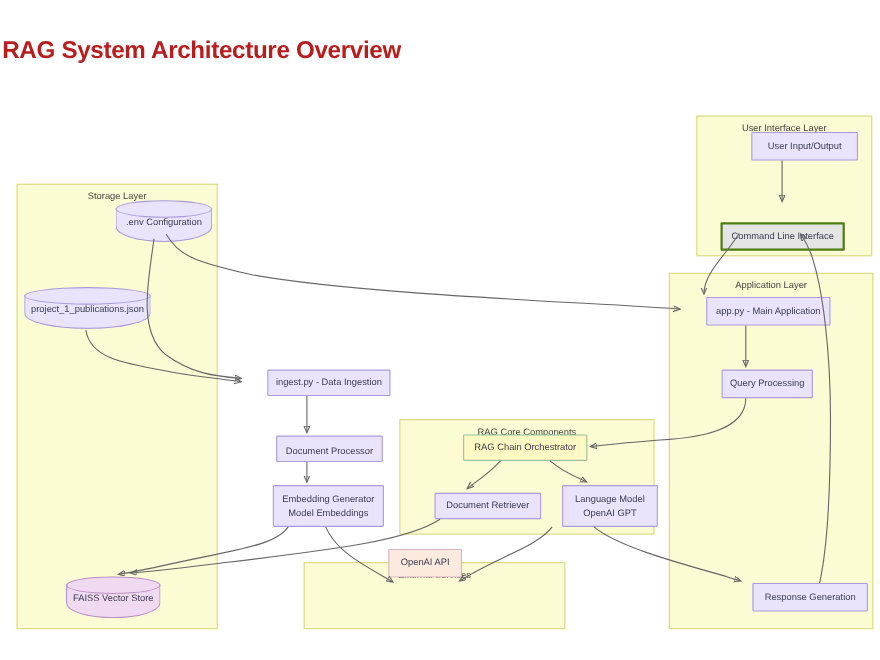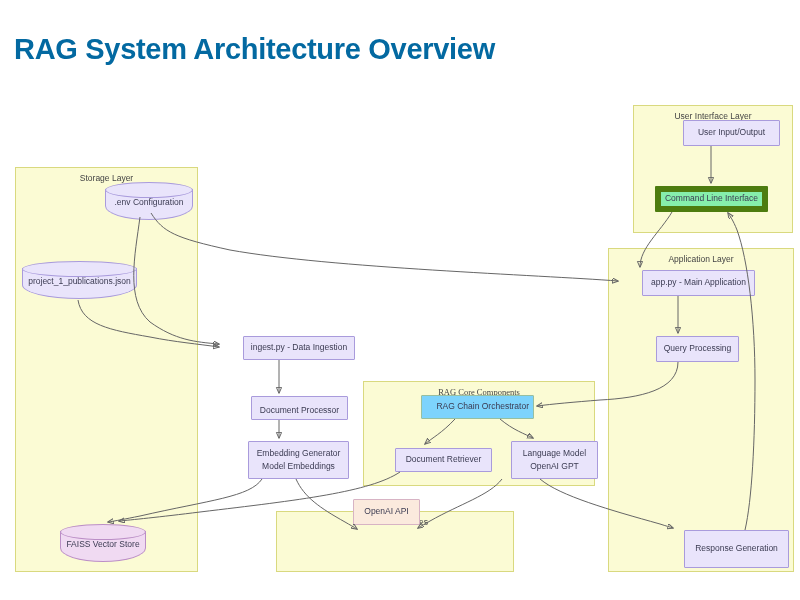--- a/index.html
+++ b/index.html
@@ -4,22 +4,22 @@
 <style>
   html,body{margin:0;padding:0;}
   body{
     width:800px;height:600px;background:#ffffff;
     font-family:"Liberation Sans","DejaVu Sans",sans-serif;
     overflow:hidden;position:relative;
   }
   #diagram{position:absolute;inset:0;width:800px;height:600px;}
 
   .page-title{
-    position:absolute;left:14px;top:33px;
-    font-size:29px;font-weight:bold;color:#0369a1;
+    position:absolute;left:2px;top:33px;
+    font-size:22px;font-weight:bold;color:#b91c1c;
     letter-spacing:-0.3px;white-space:nowrap;
   }
 
   
   .layer{
     position:absolute;
     background:#fbfbd4;
     border:1px solid #d9d97f;
     box-sizing:border-box;
   }
@@ -34,22 +34,22 @@
     position:absolute;box-sizing:border-box;
     display:flex;flex-direction:column;
     align-items:center;justify-content:center;
     font-size:8.5px;color:#3b3b52;text-align:center;
     line-height:1.55;border-radius:1px;
     padding:2px 4px;
   }
   .node .ln{display:block;white-space:nowrap;}
 
   .n-purple{background:#e9e4fb;border:1px solid #a99bdc;margin-left:20px;}
-  .n-blue  {background:#86efac;border:6px solid #4d7c0f;}
-  .n-green {background:#7dd3fc;border:1px solid #97bfa0;align-items:flex-end;}
+  .n-blue  {background:#e5e5e5;border:2px solid #4d7c0f;margin-top:16px;}
+  .n-green {background:#fef9c3;border:1px solid #97bfa0;}
   .n-peach {background:#fbeadd;border:1px solid #d7b3c4;}
 
   
   .cyl{position:absolute;box-sizing:border-box;}
   .cyl .body{
     position:absolute;left:0;right:0;top:7px;bottom:0;
     border-left:1px solid #a99bdc;border-right:1px solid #a99bdc;
     border-bottom:1px solid #a99bdc;
     border-radius:0 0 50% 50%/0 0 14px 14px;
     background:#e9e4fb;
@@ -110,36 +110,36 @@
 
   <div class="layer" style="left:608px;top:248px;width:186px;height:324px;">
     <div class="layer-title">Application Layer</div>
   </div>
   <div class="node n-purple" style="left:622px;top:270px;width:113px;height:26px;">
     <span class="ln">app.py - Main Application</span>
   </div>
   <div class="node n-purple" style="left:636px;top:336px;width:83px;height:26px;">
     <span class="ln">Query Processing</span>
   </div>
-  <div class="node n-purple" style="left:664px;top:530px;width:105px;height:38px;">
+  <div class="node n-purple" style="left:664px;top:530px;width:105px;height:26px;">
     <span class="ln">Response Generation</span>
   </div>
 
   <div class="node n-purple" style="left:223px;top:336px;width:112px;height:24px;">
     <span class="ln">ingest.py - Data Ingestion</span>
   </div>
   <div class="node n-purple" style="left:231px;top:396px;width:97px;height:24px;justify-content:flex-end;">
     <span class="ln">Document Processor</span>
   </div>
   <div class="node n-purple" style="left:228px;top:441px;width:101px;height:38px;">
     <span class="ln">Embedding Generator</span>
     <span class="ln">Model Embeddings</span>
   </div>
 
-  <div class="layer" style="left:363px;top:381px;width:232px;height:105px;font-family:Liberation Serif, serif;">
+  <div class="layer" style="left:363px;top:381px;width:232px;height:105px;">
     <div class="layer-title">RAG Core Components</div>
   </div>
   <div class="node n-green" style="left:421px;top:395px;width:113px;height:24px;">
     <span class="ln">RAG Chain Orchestrator</span>
   </div>
   <div class="node n-purple" style="left:375px;top:448px;width:97px;height:24px;">
     <span class="ln">Document Retriever</span>
   </div>
   <div class="node n-purple" style="left:491px;top:441px;width:87px;height:38px;">
     <span class="ln">Language Model</span>

